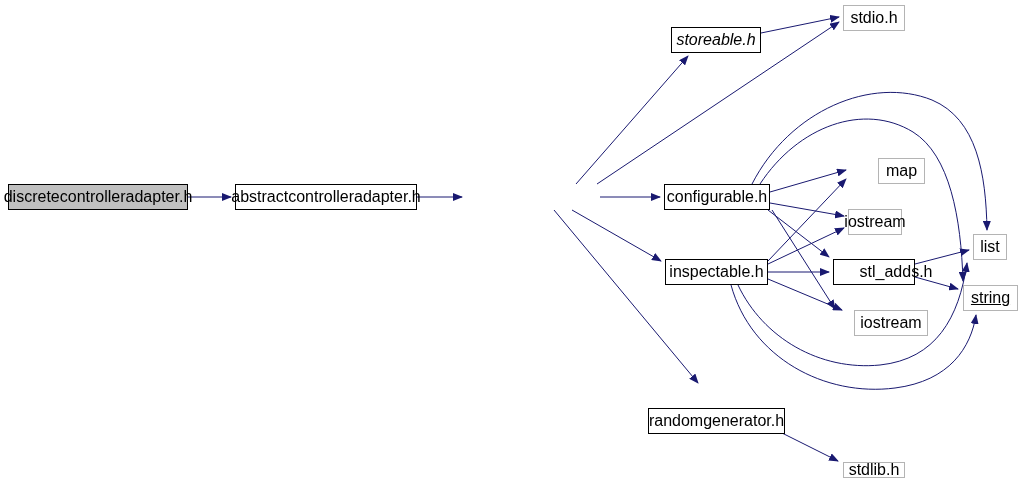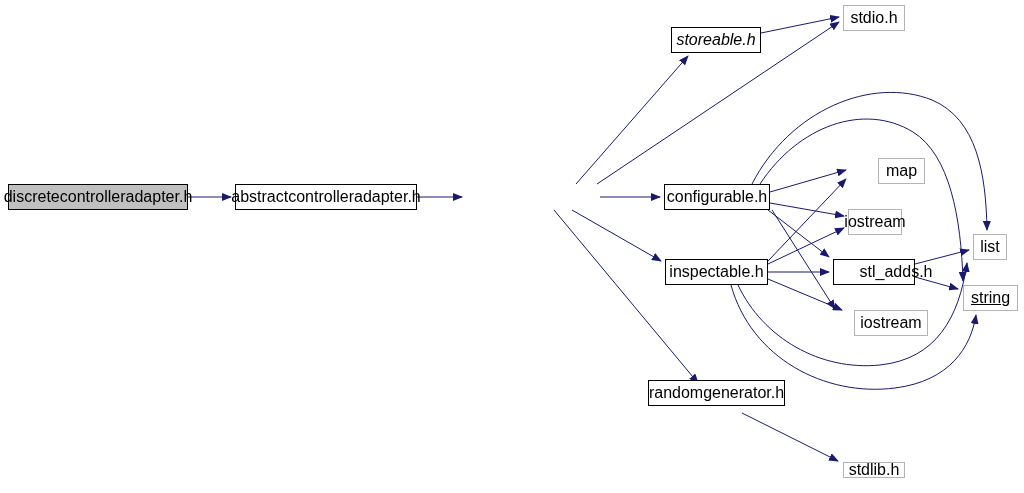--- a/index.html
+++ b/index.html
@@ -51,15 +51,15 @@
     <div class="node project" style="left: 671px; top: 27px; width: 90px; height: 26px; font-style: italic;">storeable.h</div>
     <div class="node system" style="left: 843px; top: 5px; width: 62px; height: 26px;">stdio.h</div>
     <div class="node project" style="left: 665px; top: 259px; width: 103px; height: 26px;">inspectable.h</div>
     <div class="node project" style="left: 664px; top: 184px; width: 106px; height: 26px;">configurable.h</div>
     <div class="node system" style="left: 850px; top: 158px; width: 47px; height: 26px; margin-left: 28px;">map</div>
     <div class="node system" style="left: 848px; top: 209px; width: 54px; height: 26px;">iostream</div>
     <div class="node project" style="left: 833px; top: 259px; width: 82px; height: 26px; padding-left: 44px;">stl_adds.h</div>
     <div class="node system" style="left: 838px; top: 310px; width: 74px; height: 26px; margin-left: 16px;">iostream</div>
     <div class="node system" style="left: 973px; top: 234px; width: 34px; height: 26px;">list</div>
     <div class="node system" style="left: 963px; top: 285px; width: 55px; height: 26px; text-decoration: underline;">string</div>
-    <div class="node project" style="left: 648px; top: 380px; width: 137px; height: 26px;">randomgenerator.h</div>
+    <div class="node project" style="left: 648px; top: 408px; width: 137px; height: 26px;">randomgenerator.h</div>
     <div class="node system" style="left: 843px; top: 462px; width: 62px; height: 16px;">stdlib.h</div>
   </div>
 
 </body></html>

